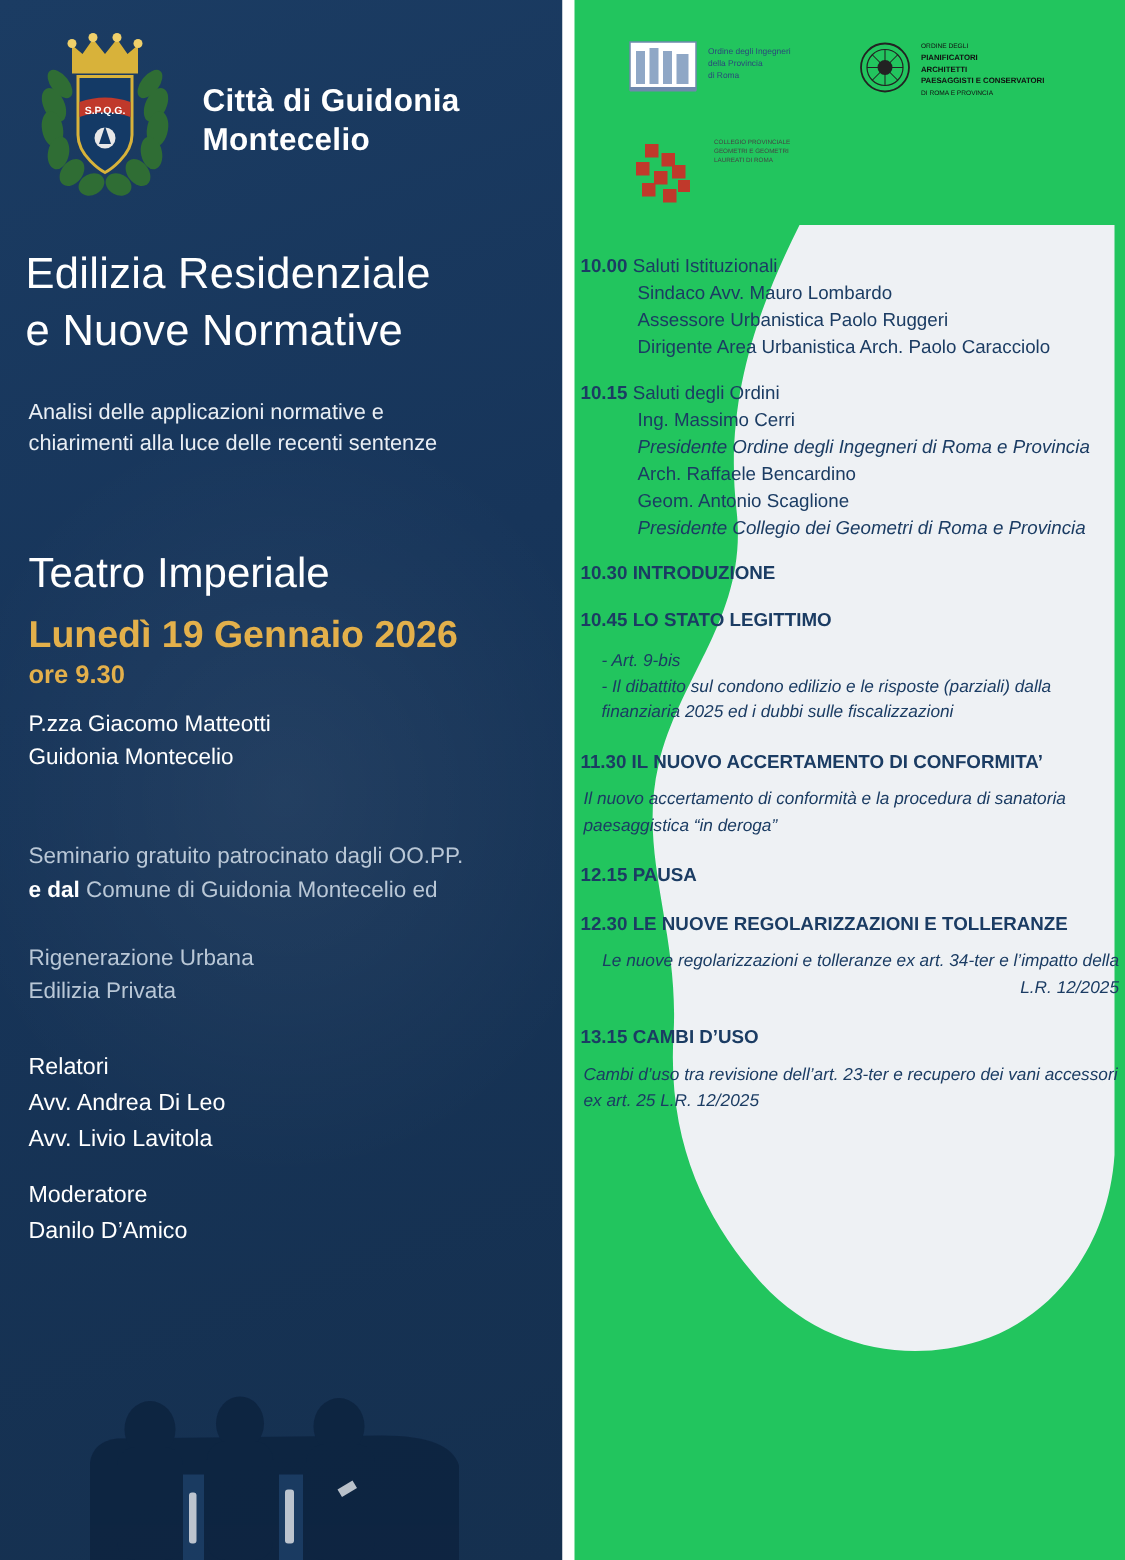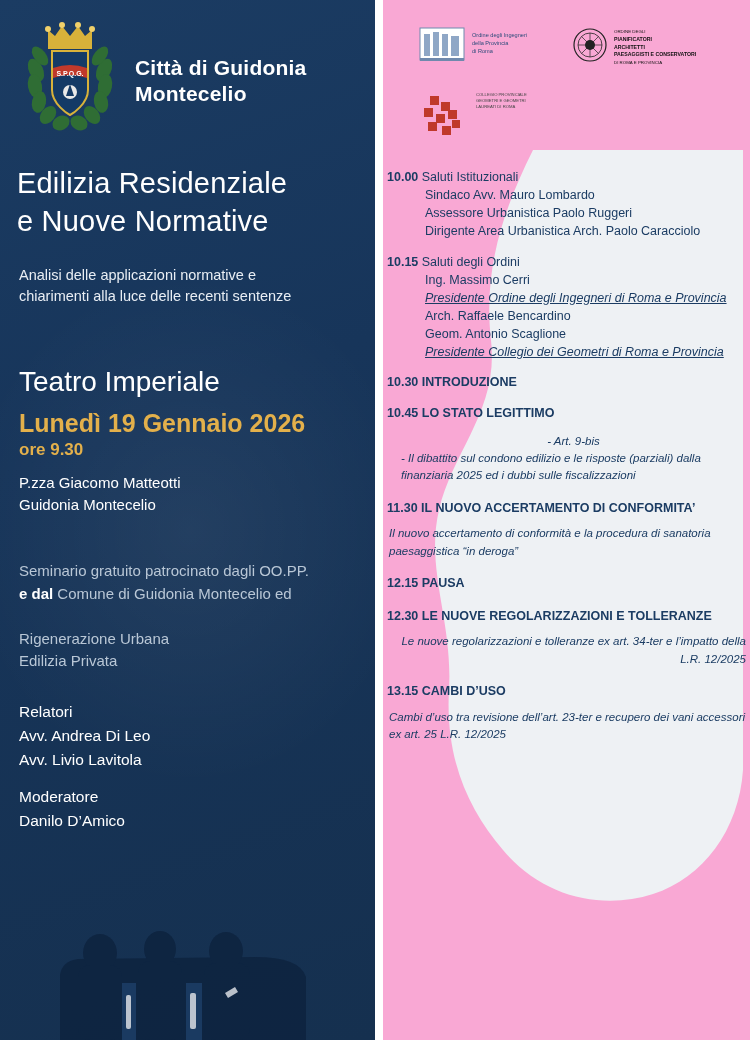--- a/index.html
+++ b/index.html
@@ -148,21 +148,21 @@
     left: 0; bottom: 0;
     width: 375px; height: 175px;
   }
 
   
   .right-panel {
     position: absolute;
     left: 383px; top: 0;
     width: 367px;
     height: 1040px;
-    background: #f9a8d4;
+    background: #22c55e;
     overflow: hidden;
   }
   .map-watermark {
     position: absolute;
     left: 0px; top: 150px;
     width: 367px;
     height: 760px;
     opacity: 1;
     pointer-events: none;
   }
@@ -245,21 +245,21 @@
     font-size: 12.5px;
     line-height: 1.5;
   }
   .prog-head .ttl {
     font-weight: bold;
   }
   .lead {
     margin-left: 38px;
   }
   .b { font-weight: normal; }
-  .it { font-style: italic; text-decoration: underline; }
+  .it { font-style: italic; }
   .note {
     color: #1b3c63;
     font-size: 11.5px;
     font-style: italic;
     line-height: 1.5;
     margin-left: 2px;
   }
   .indent-note {
     margin-left: 14px;
   }
@@ -471,21 +471,21 @@
           <span class="prog-time">10.30</span>
           <span class="ttl">INTRODUZIONE</span>
         </div>
       </div>
 
       <div class="prog-block">
         <div class="prog-head">
           <span class="prog-time">10.45</span>
           <span class="ttl">LO STATO LEGITTIMO</span>
         </div>
-        <div class="note indent-note" style="margin-top:10px;text-align:center;">- Art. 9-bis</div>
+        <div class="note indent-note" style="margin-top:10px;">- Art. 9-bis</div>
         <div class="note indent-note" style="white-space:pre-line;">- Il dibattito sul condono edilizio e le risposte (parziali) dalla
   finanziaria 2025 ed i dubbi sulle fiscalizzazioni</div>
       </div>
 
       <div class="prog-block" style="margin-top:14px;">
         <div class="prog-head">
           <span class="prog-time">11.30</span>
           <span class="ttl">IL NUOVO ACCERTAMENTO DI CONFORMITA’</span>
         </div>
         <div class="note" style="margin-top:8px;">Il nuovo accertamento di conformità e la procedura di

